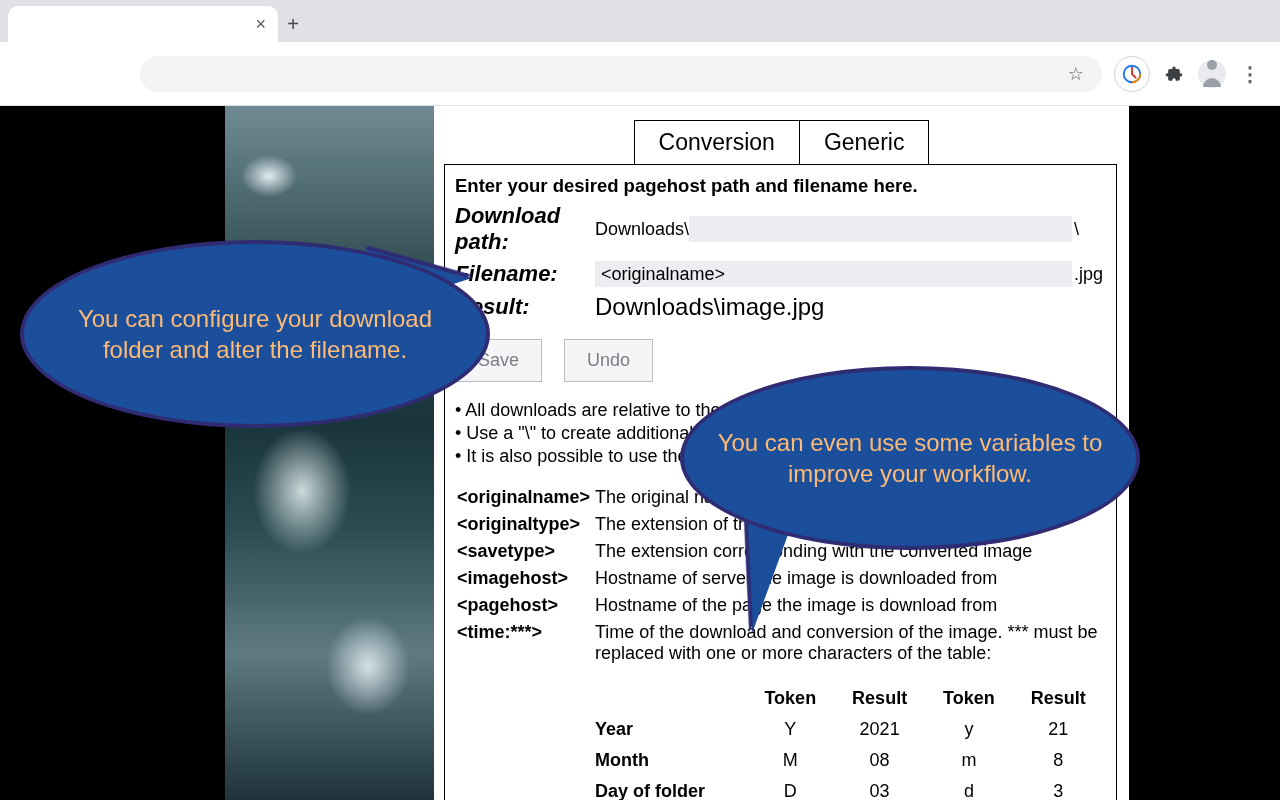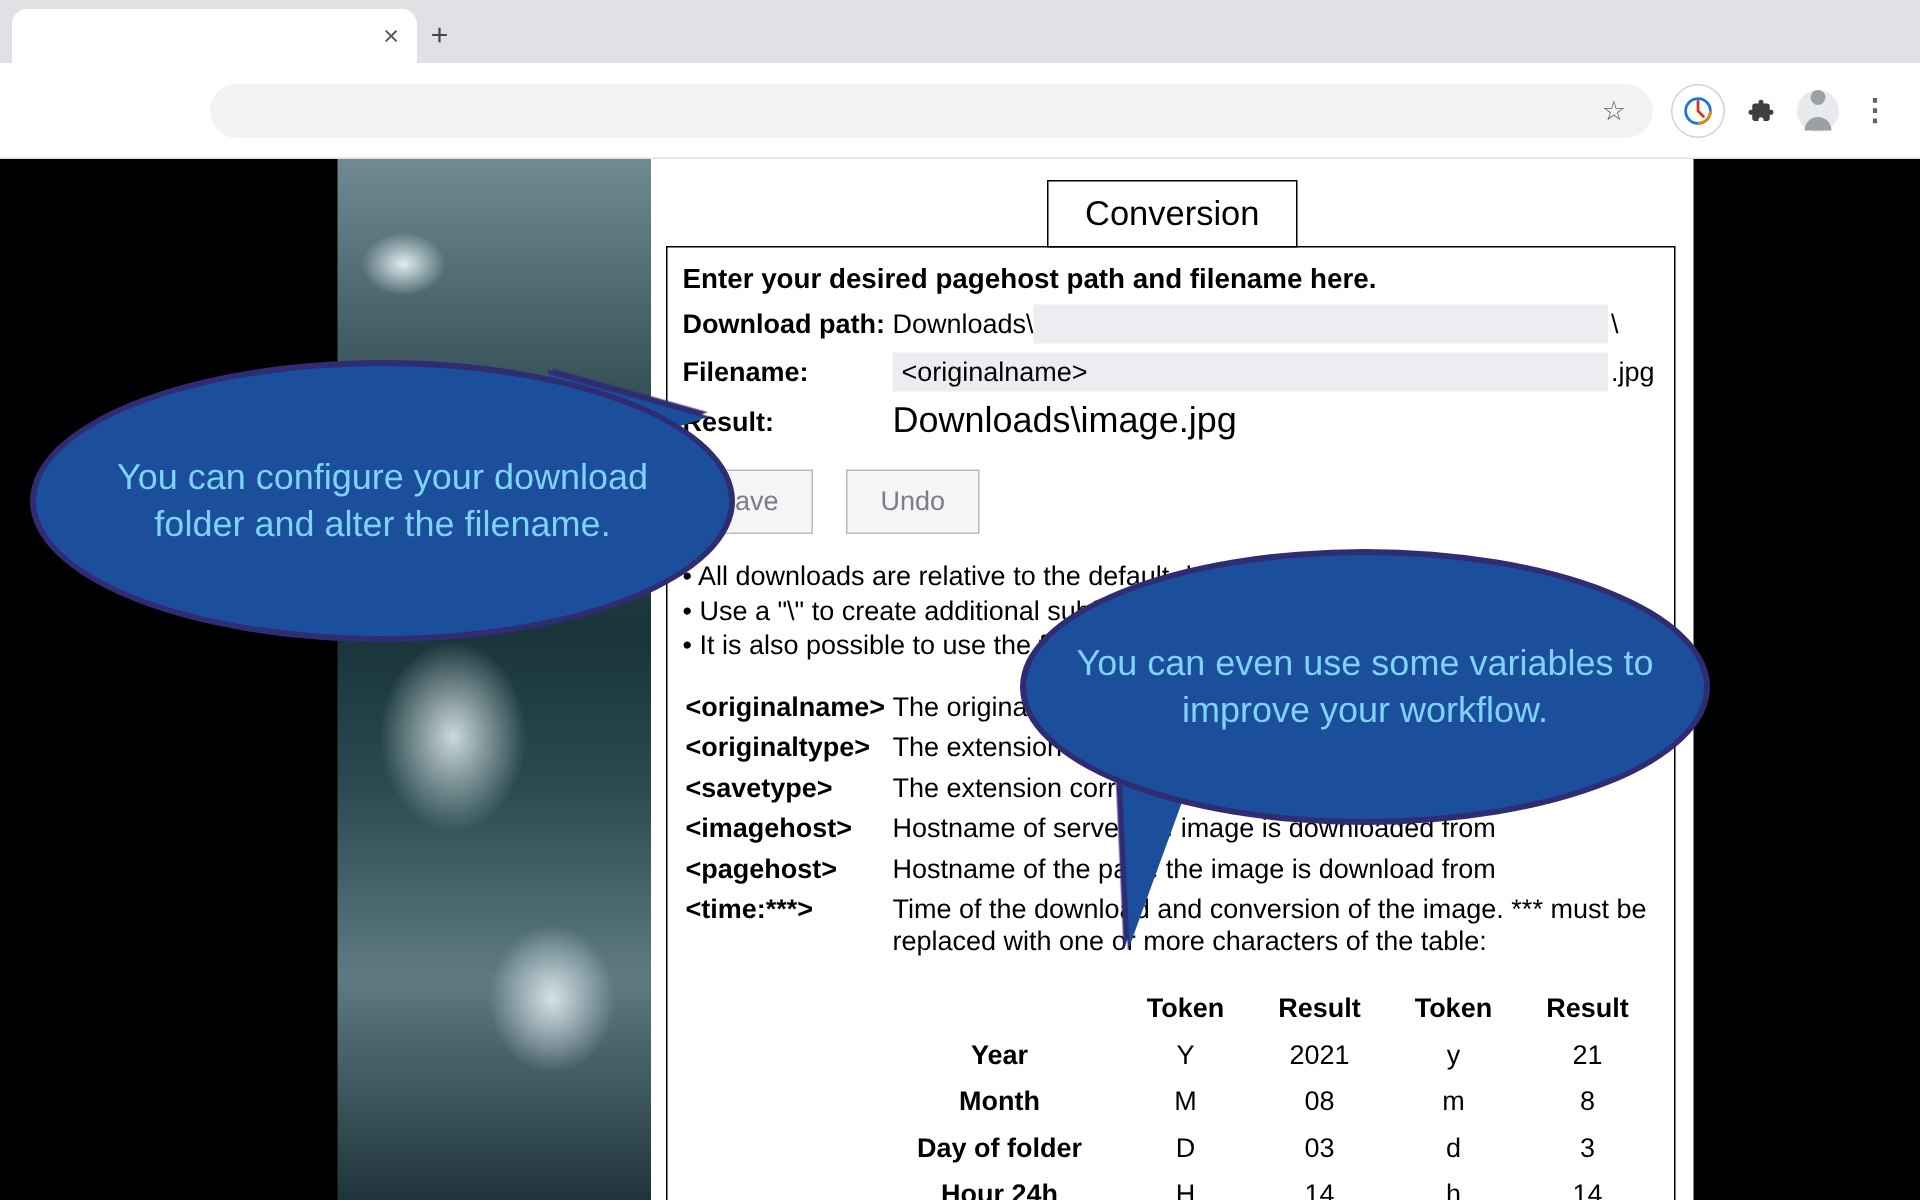--- a/index.html
+++ b/index.html
@@ -72,45 +72,45 @@
   }
   .popup .panel-body::before{
     content:"";
     position:absolute;
     left:0; right:0; top:-1px;
     border-top:1px solid #000;
     z-index:-1;
   }
   .panel-body h3 { font-size: 18.5px; font-weight: bold; margin-bottom: 6px; }
   .row { display: flex; align-items: center; margin-top: 6px; }
-  .row .lbl { width: 140px; font-weight: bold; font-size: 18px; }
+  .row .lbl { width: 140px; font-weight: bold; font-size: 22px; font-style: italic; }
   .row .prefix { font-size: 18px; }
   .row .textin { flex: 1; height: 26px; background: #ebedf0; border: none; font-size: 18px; padding: 0 6px; }
   .row .suffix { font-size: 18px; padding-left: 2px; width: 34px; }
   .row .result { font-size: 24px; }
   .btn-row { display: flex; justify-content: flex-start; gap: 22px; margin-top: 18px; }
   .btn { border: 1px solid #b9bcc0; background: #f4f5f6; color: #7b7e82; padding: 10px 22px; font-size: 18px; cursor: default; }
   .notes { margin-top: 18px; font-size: 18px; }
   .notes div { margin-top: 2px; }
 
   .vars { margin-top: 14px; width: 100%; font-size: 18px; }
   .vars td.varname { font-weight: bold; width: 136px; vertical-align: top; padding-top: 4px; }
   .vars td.vardesc { vertical-align: top; padding-top: 4px; }
 
   .token-table { margin-top: 16px; width: 520px; margin-left: 130px; font-size: 18px; }
   .token-table th { font-weight: bold; padding: 4px 8px; }
   .token-table td { padding: 4px 8px; text-align: center; }
-  .token-table td.label { text-align: center; font-weight: bold; }
+  .token-table td.label { text-align: left; font-weight: bold; }
 
   
   .bubble {
     position: absolute;
     background: #1b4f9c;
     border: 4px solid #2f2c74;
-    color: #7dd3fc;
+    color: #fdba74;
     border-radius: 50%;
     display: flex;
     align-items: center;
     justify-content: center;
     text-align: center;
     font-size: 24px;
     line-height: 1.3;
     padding: 20px 30px;
   }
   .bubble1 { left: 20px; top: 134px; width: 470px; height: 188px; }
@@ -179,20 +179,21 @@
       <div class="kebab">⋮</div>
     </div>
   </div>
 
   <div class="page-area">
     <div class="bg-image"></div>
 
     <div class="popup">
       <div class="tabs-row">
         <div class="ptab">Conversion</div>
+        <div class="ptab">Generic</div>
       </div>
       <div class="panel-body" style="border-top:1px solid #000; margin-top:-1px;">
         <h3>Enter your desired pagehost path and filename here.</h3>
 
         <div class="row">
           <span class="lbl">Download path:</span>
           <span class="prefix">Downloads\</span>
           <input class="textin" value="" style="">
           <span class="suffix">\</span>
         </div>

